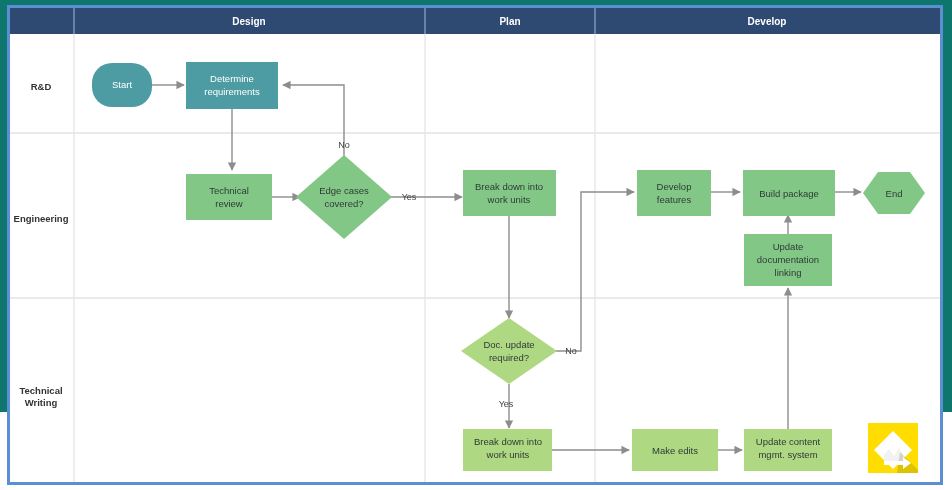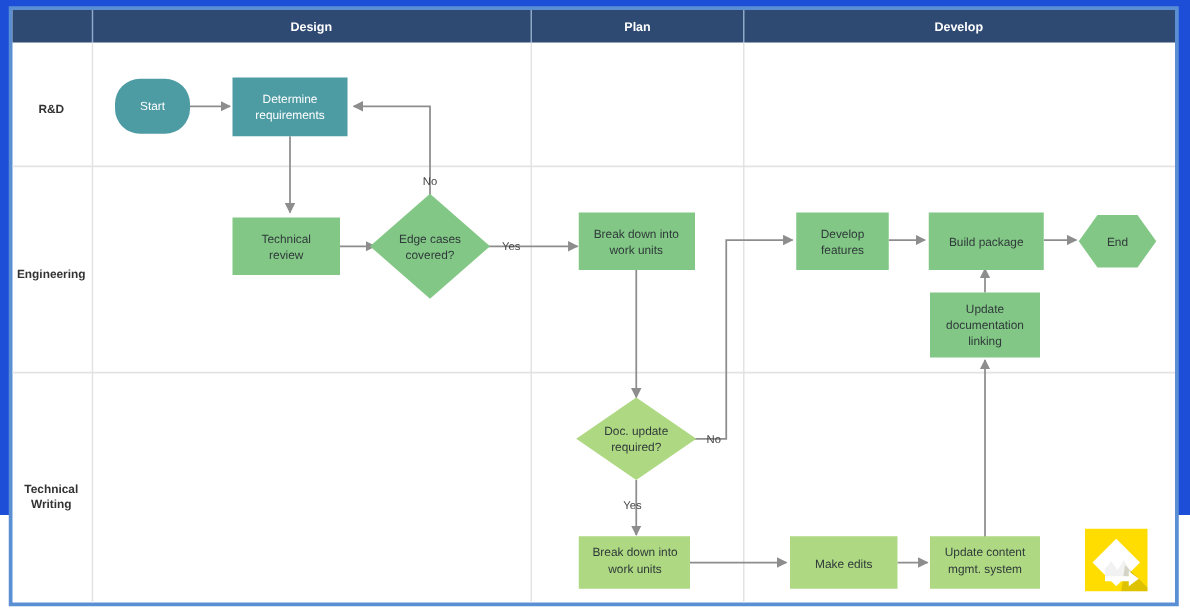--- a/index.html
+++ b/index.html
@@ -2,21 +2,21 @@
 <html><head>
 <meta charset="utf-8">
 <title>Swimlane Flowchart</title>
 <style>
   html,body{margin:0;padding:0;background:#ffffff;}
   body{
     font-family:"Liberation Sans", sans-serif;
     width:952px;height:490px;overflow:hidden;
   }
   #canvas{
-    position:relative;width:952px;height:412px;background:#1d4ed8;
+    position:relative;width:952px;height:412px;background:#0f766e;
   }
   svg.diagram{display:block;}
   .lane-label{
     font-family:"Liberation Sans", sans-serif;
     font-size:9.5px;font-weight:bold;fill:#333333;
   }
   .col-header-text{
     font-family:"Liberation Sans", sans-serif;
     font-size:10px;font-weight:bold;fill:#ffffff;
   }

